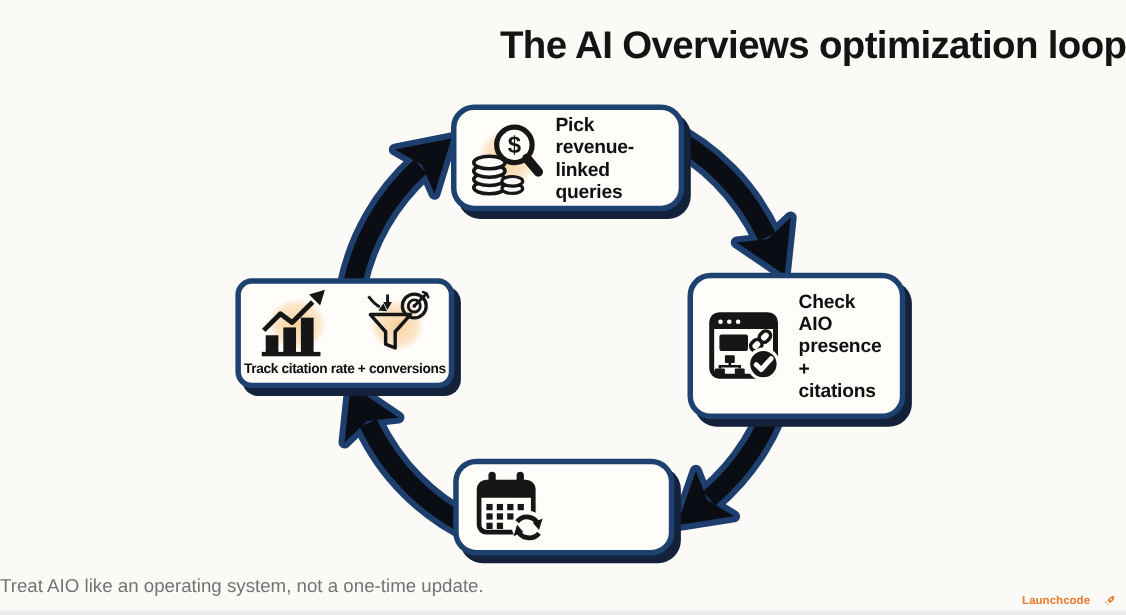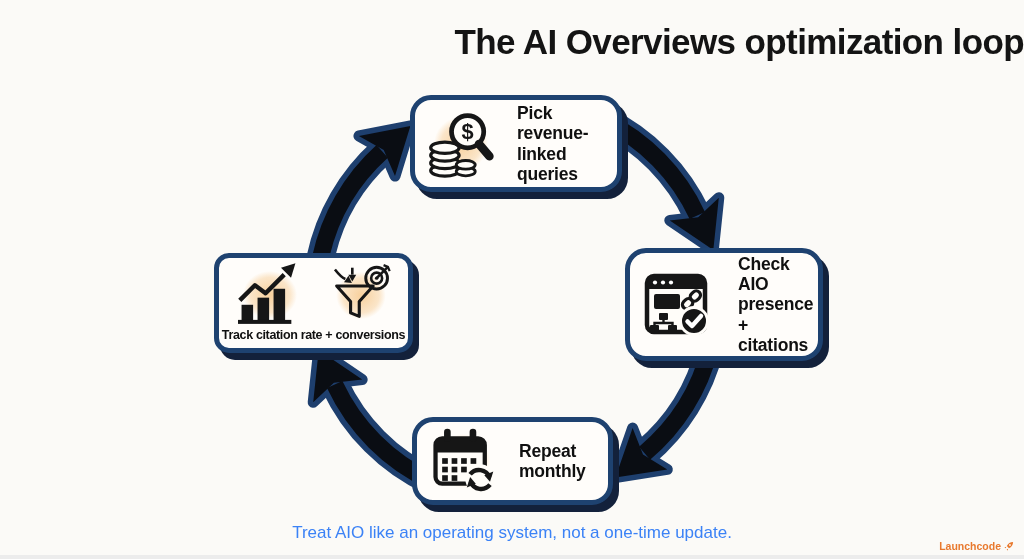--- a/index.html
+++ b/index.html
@@ -6,28 +6,28 @@
   .stage{position:relative;width:1024px;height:559px;background:#fbfaf7;overflow:hidden;
          font-family:"Liberation Sans",sans-serif;}
   .title{position:absolute;top:22px;left:0;width:100%;text-align:right;margin:0;
          font-size:35px;font-weight:800;letter-spacing:-0.6px;color:#141414;}
   #loop-arrows{position:absolute;left:0;top:0;z-index:1;}
   .card{position:absolute;z-index:2;background:#fffdfa;border:5px solid #1e4270;
         border-radius:21px;box-shadow:6px 7px 0 0 #13213b;
         display:flex;align-items:center;box-sizing:border-box;padding:6px 10px;}
   .card-col{flex-direction:column;justify-content:center;padding:4px 6px;border-radius:15px;}
   .step-label{font-weight:700;color:#101010;font-size:17.5px;line-height:1.16;
-              letter-spacing:-0.2px;white-space:pre-line;margin-left:20px;}
+              letter-spacing:-0.2px;white-space:pre-line;margin-left:8px;}
   .small-label{font-size:12.5px;letter-spacing:-0.35px;margin:1px 0 0 0;text-align:center;white-space:nowrap;}
   .icon-row{display:flex;align-items:center;gap:22px;}
   .glow{display:inline-flex;align-items:center;justify-content:center;flex:none;
         background:radial-gradient(closest-side,rgba(247,206,152,0.95),rgba(247,206,152,0.5) 55%,rgba(247,206,152,0) 75%);}
-  .caption{position:absolute;top:523px;left:0;width:100%;text-align:center;
-           font-size:17px;color:#3b82f6;}
-  .brand{position:absolute;right:10px;bottom:7px;display:flex;align-items:center;gap:2px;
+  .caption{position:absolute;top:523px;left:0;width:100%;
+           font-size:17px;color:#737373;}
+  .brand{position:absolute;right:10px;bottom:7px;display:flex;align-items:center;gap:12px;
          color:#e8792e;font-size:10.5px;font-weight:700;}
   .bottom-strip{position:absolute;left:0;bottom:0;width:100%;height:4px;background:#ececec;}
   svg text{font-family:"Liberation Sans",sans-serif;}
 </style>
 </head>
 <body>
 
 <div class="stage">
 
   <h1 class="title">The AI Overviews optimization loop</h1>
@@ -67,21 +67,21 @@
         <circle cx="45" cy="25" r="17" fill="#fffdf9" stroke="#161616" stroke-width="5"></circle>
         <text x="45" y="33" text-anchor="middle" font-size="23" font-weight="bold" fill="#161616">$</text>
         <line x1="57" y1="38" x2="68" y2="51" stroke="#161616" stroke-width="9" stroke-linecap="round"></line>
       </svg>
     </span>
     <div class="step-label">Pick
 revenue-linked
 queries</div>
   </div>
 
-  <div class="card" style="left:625px;top:248px;width:198px;height:113px;padding-left:12px;">
+  <div class="card" style="left:625px;top:248px;width:198px;height:133px;padding-left:12px;">
     <span class="glow">
       <svg viewBox="0 0 76 76" width="76" height="76">
         <rect x="5" y="9" width="58" height="56" rx="7" fill="#fffdf9" stroke="#161616" stroke-width="4.5"></rect>
         <path d="M5 22 v-6 a7 7 0 0 1 7-7 h44 a7 7 0 0 1 7 7 v6 z" fill="#161616"></path>
         <circle cx="13" cy="15.5" r="2.1" fill="#fff"></circle>
         <circle cx="21" cy="15.5" r="2.1" fill="#fff"></circle>
         <circle cx="29" cy="15.5" r="2.1" fill="#fff"></circle>
         <rect x="12" y="27" width="26" height="15" rx="2" fill="#161616"></rect>
         <g transform="rotate(-45 50 32)" fill="none" stroke="#161616" stroke-width="3.2">
           <rect x="38" y="28" width="11" height="8.5" rx="4.2"></rect>
@@ -122,22 +122,20 @@
         </g>
         <circle cx="56" cy="57" r="15.5" fill="#fffdf9"></circle>
         <g fill="none" stroke="#161616" stroke-width="4.6">
           <path d="M45.5 52 a12 12 0 0 1 20.5 3"></path>
           <path d="M66.5 63 a12 12 0 0 1 -20.5 -3"></path>
         </g>
         <polygon points="70,49 66.5,60 60.5,53" fill="#161616"></polygon>
         <polygon points="42,66 45.5,55 51.5,62" fill="#161616"></polygon>
       </svg>
     </span>
-    <div class="step-label">Repeat
-monthly</div>
   </div>
 
   <div class="card card-col" style="left:214px;top:253px;width:199px;height:100px;">
     <div class="icon-row">
       <span class="glow">
         <svg viewBox="0 0 80 72" width="72" height="64">
           <g fill="#161616">
             <rect x="8" y="47" width="13" height="18"></rect>
             <rect x="26" y="39" width="13" height="26"></rect>
             <rect x="44" y="29" width="13" height="36"></rect>

